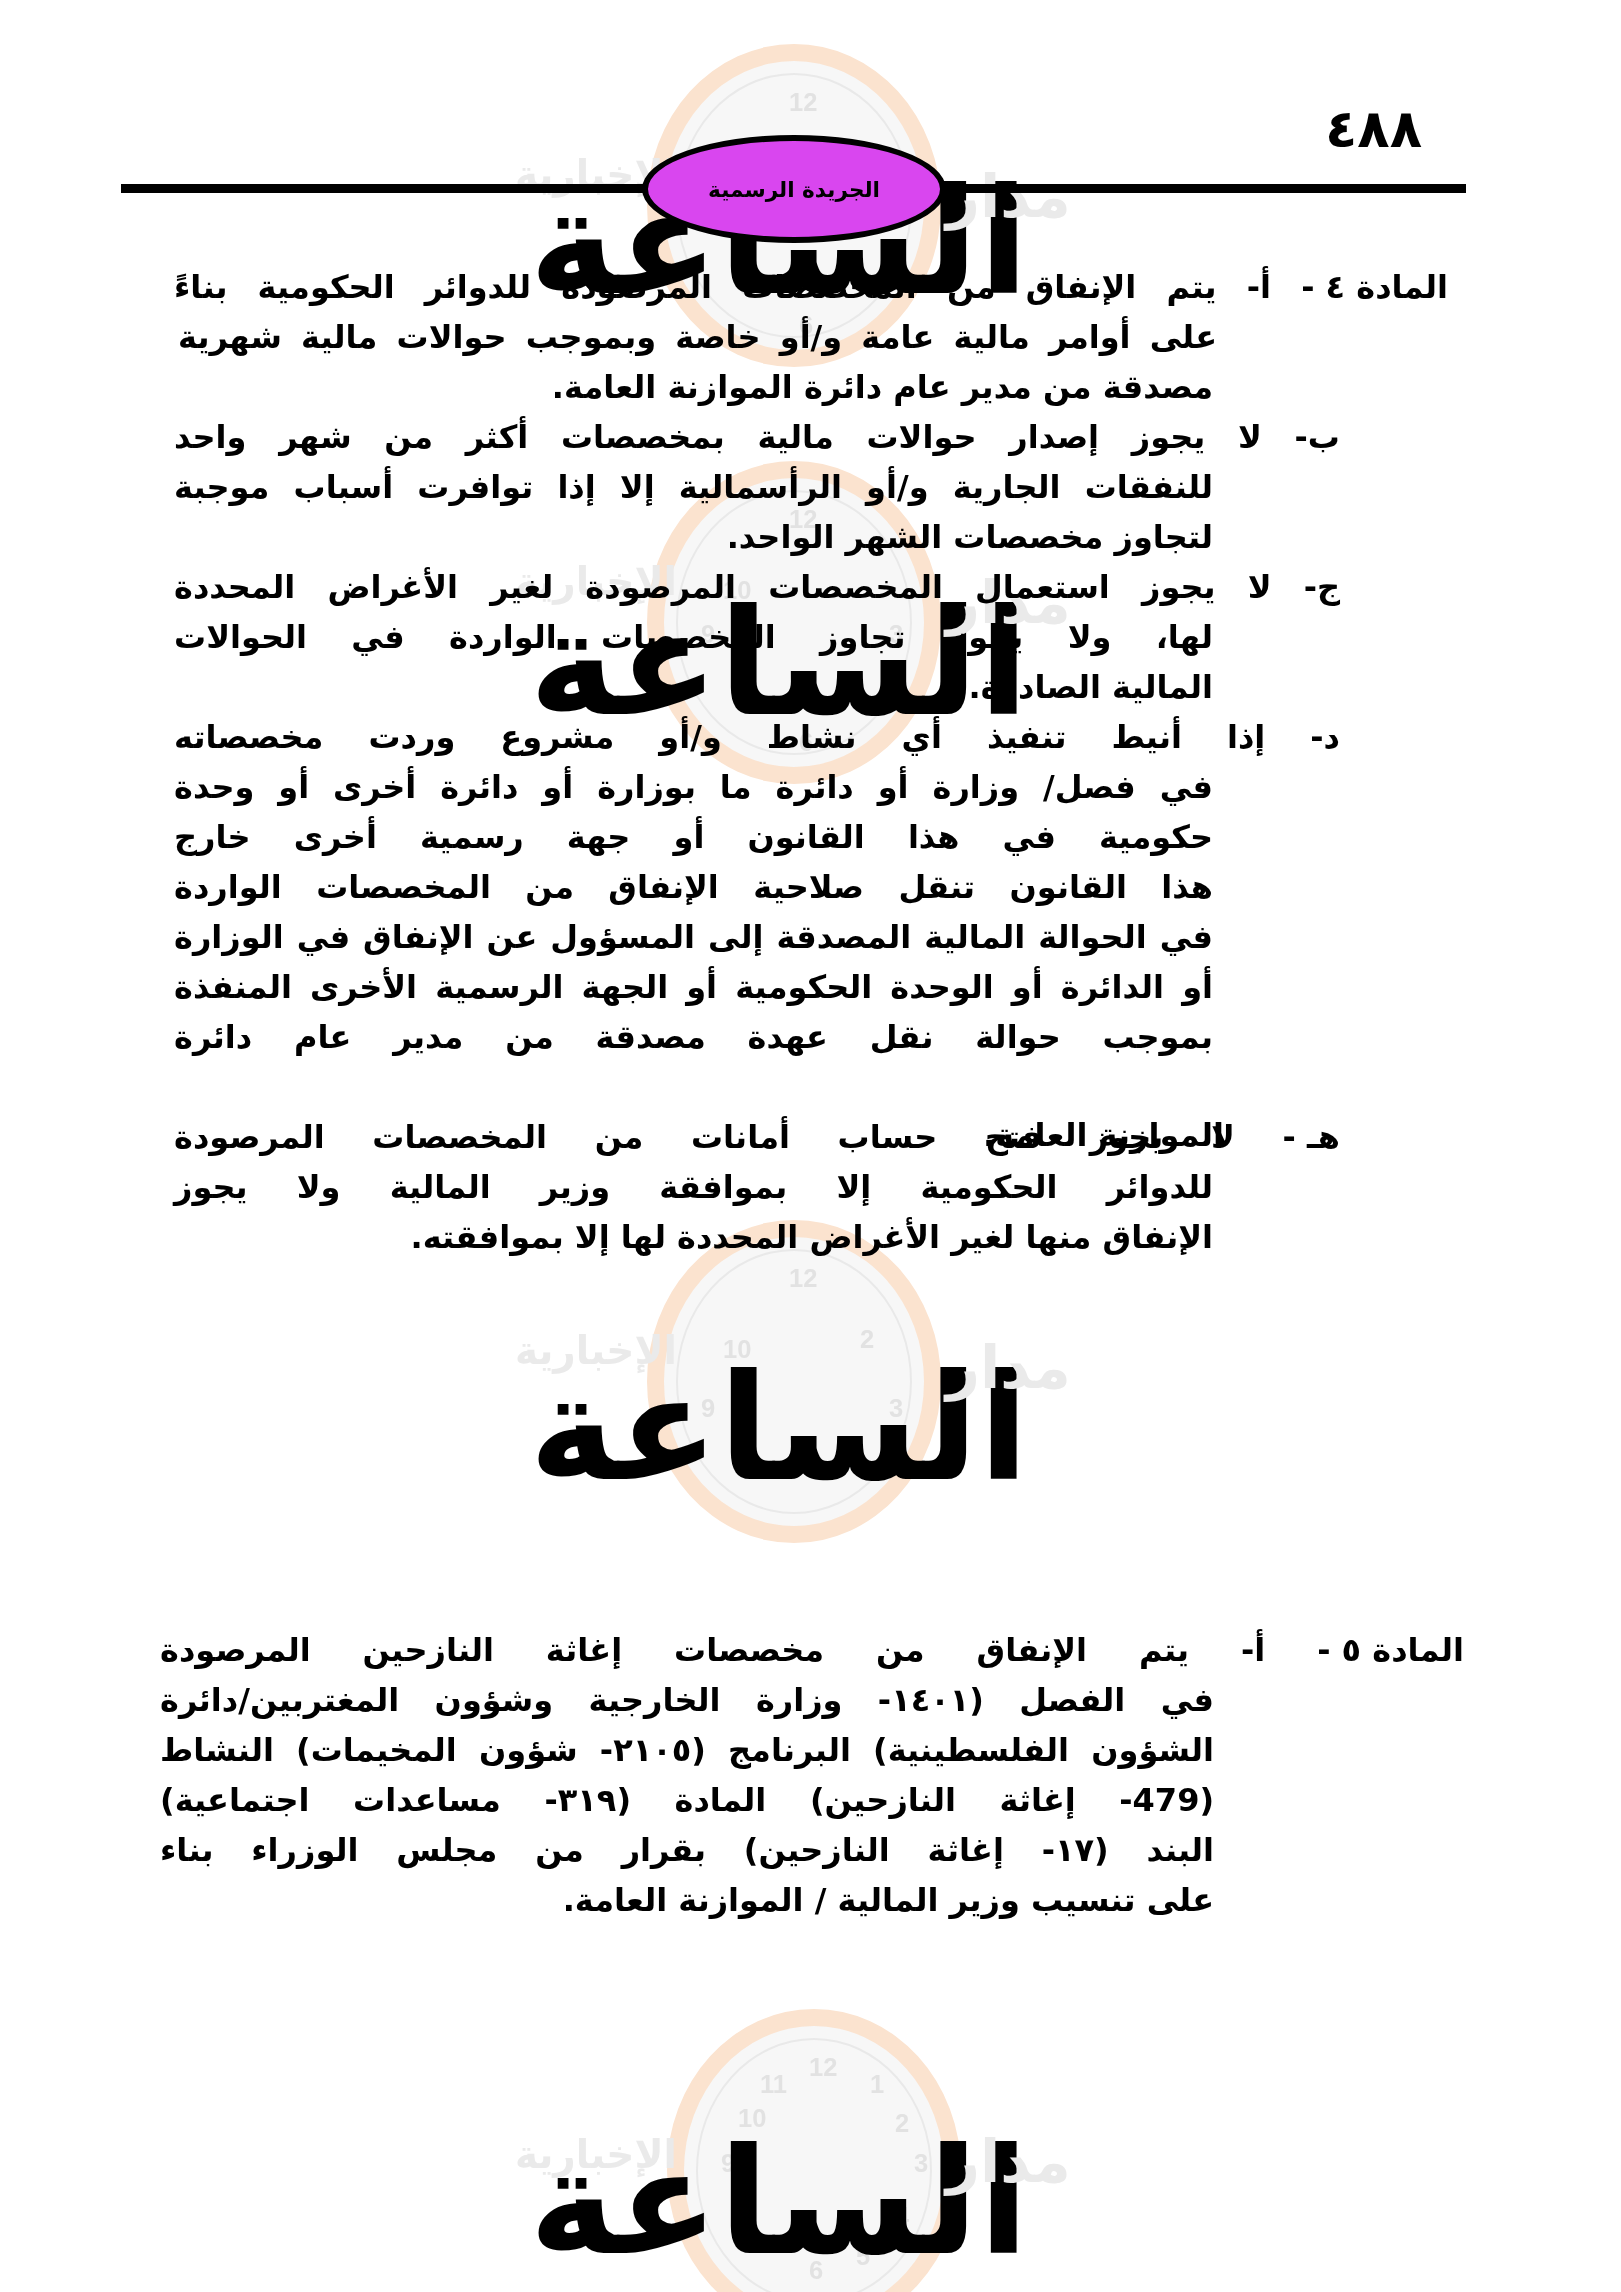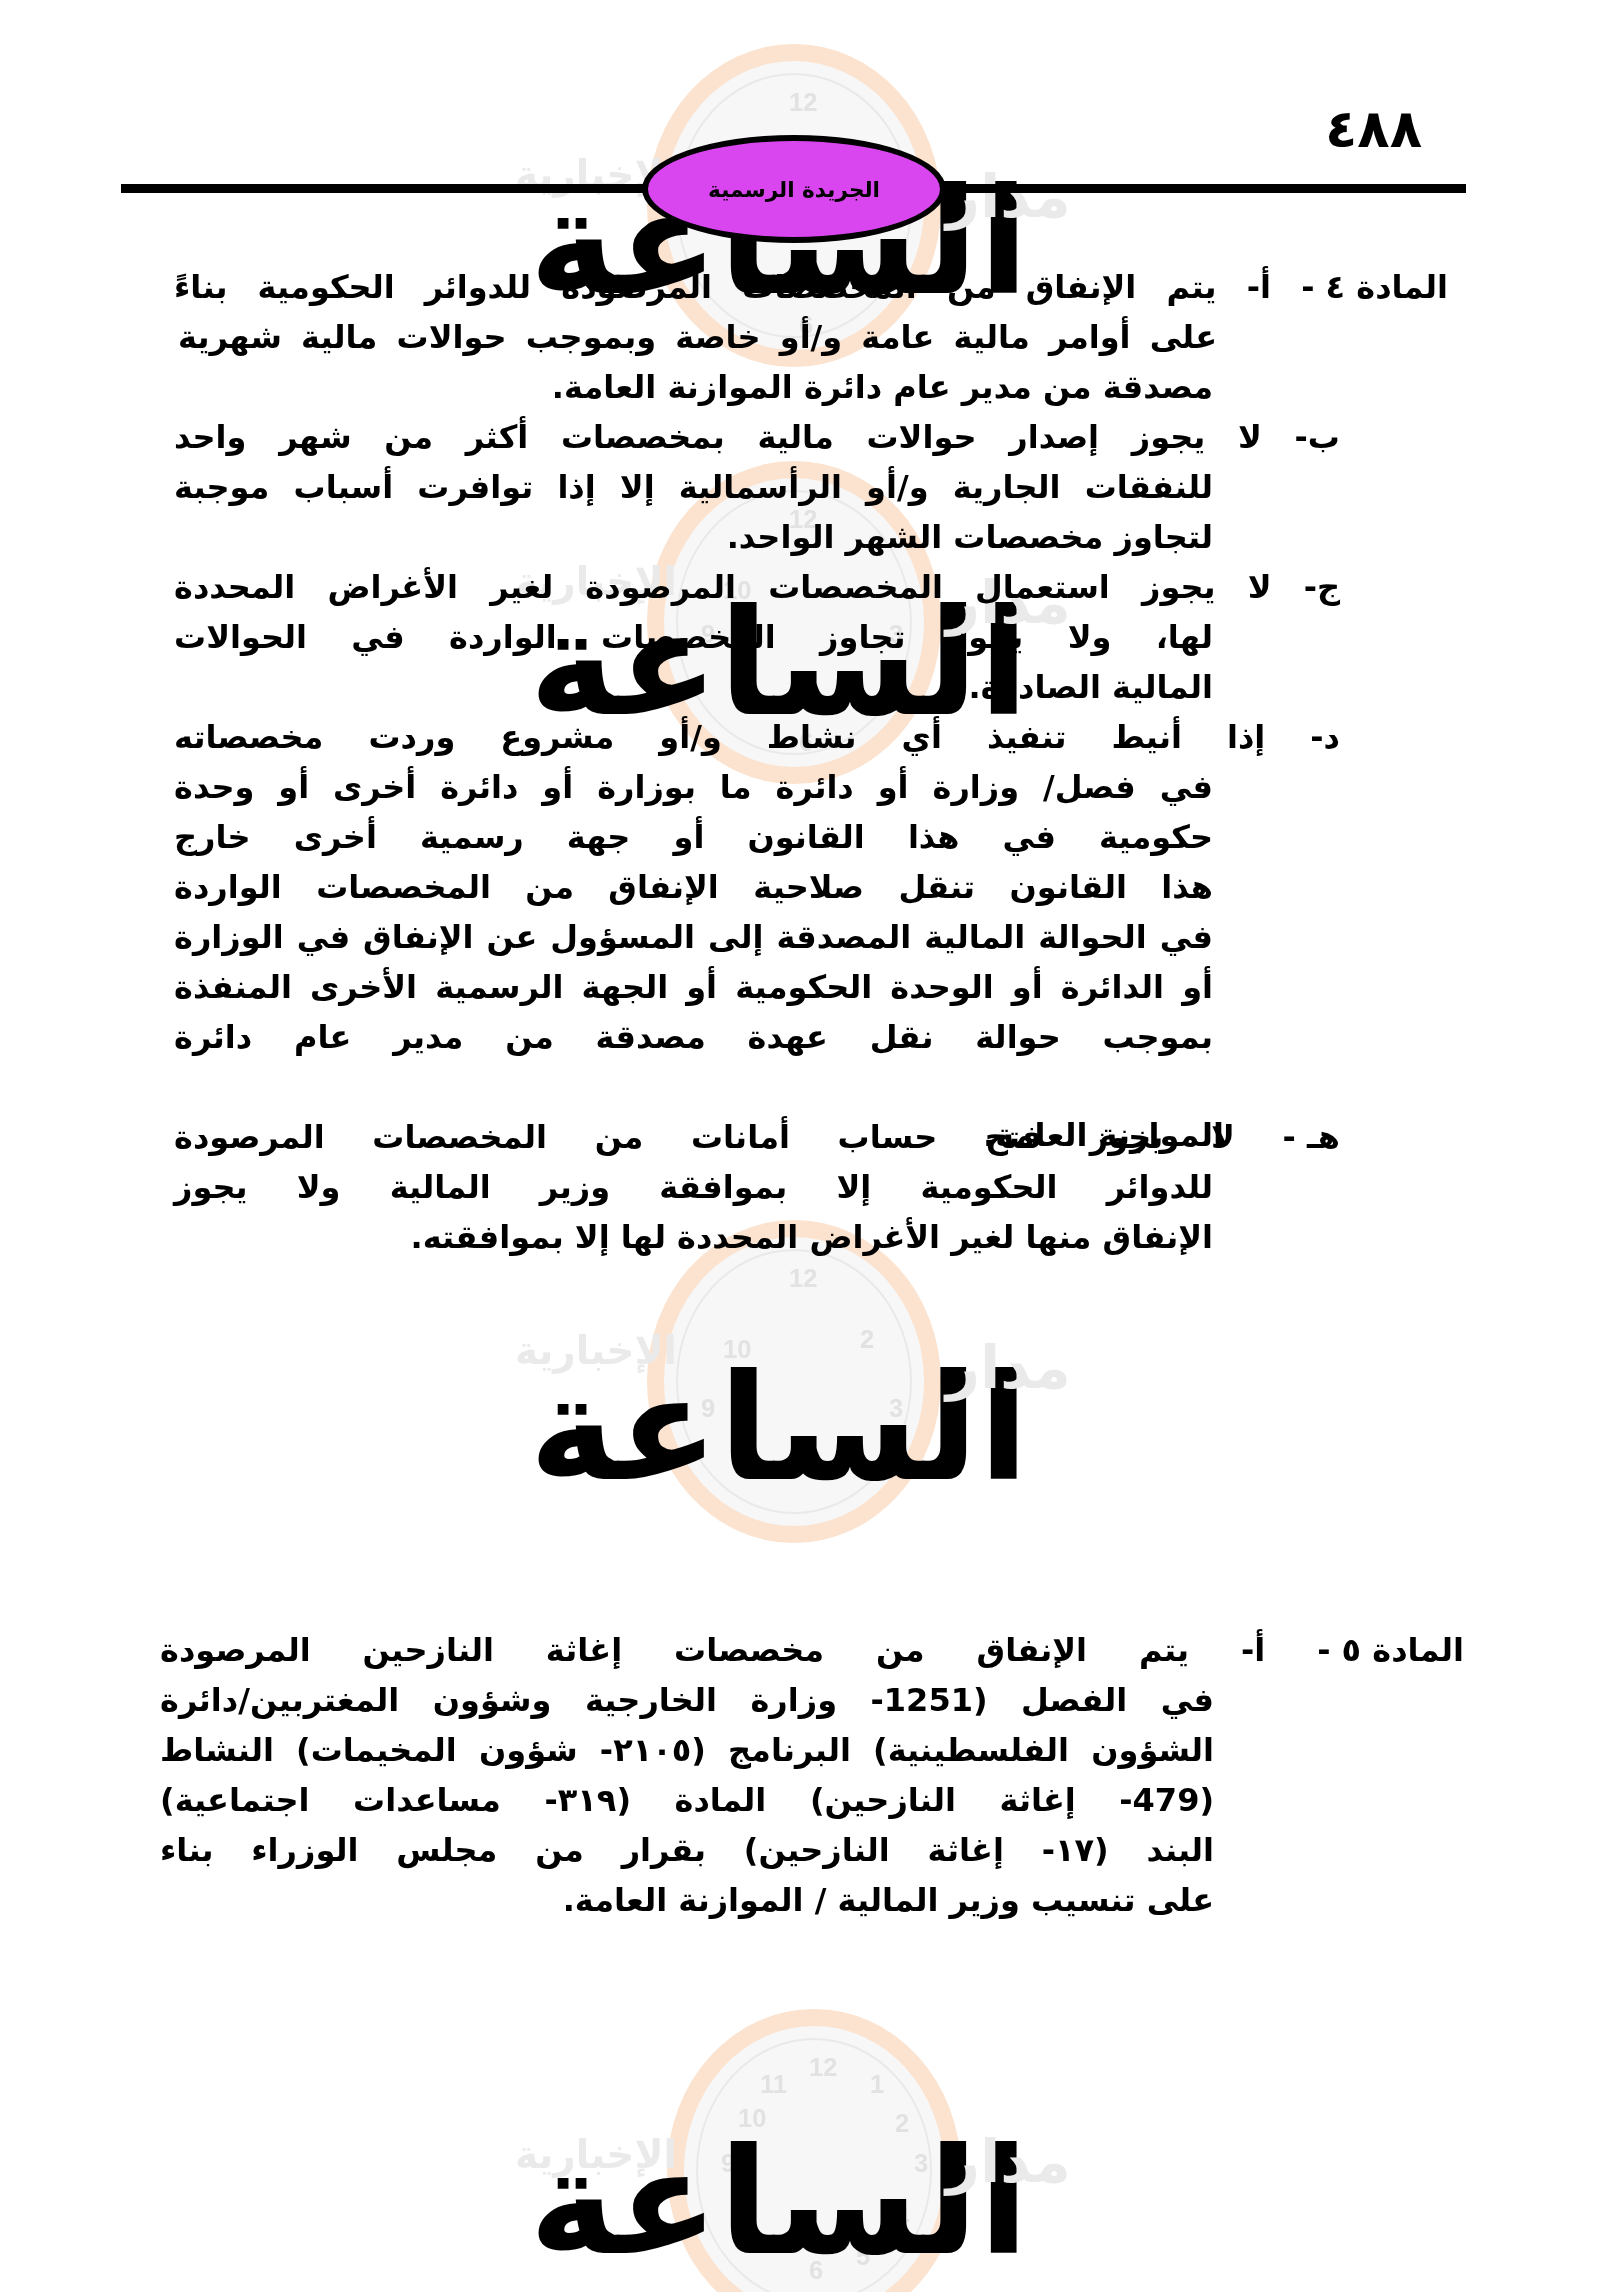--- a/index.html
+++ b/index.html
@@ -175,21 +175,21 @@
     </div>
   </div>
 
   <div class="block article5">
     <div style="position:absolute; right:0; top:0; width:1304px;">
       <span class="line" style="width:1304px;">
         <span class="label">المادة ٥ -</span>
         <span class="label">أ-</span>
         <span>يتم الإنفاق من مخصصات إغاثة النازحين المرصودة</span>
       </span>
-      <span class="line" style="width:1054px; position:absolute; left:0; top:50px;">في الفصل (1251- وزارة الخارجية وشؤون المغتربين/دائرة</span>
+      <span class="line" style="width:1054px; position:absolute; left:0; top:50px;">في الفصل (١٤٠١- وزارة الخارجية وشؤون المغتربين/دائرة</span>
       <span class="line" style="width:1054px; position:absolute; left:0; top:100px;">الشؤون الفلسطينية) البرنامج (٢١٠٥- شؤون المخيمات) النشاط</span>
       <span class="line" style="width:1054px; position:absolute; left:0; top:150px;">(479- إغاثة النازحين) المادة (٣١٩- مساعدات اجتماعية)</span>
       <span class="line" style="width:1054px; position:absolute; left:0; top:200px;">البند (١٧- إغاثة النازحين) بقرار من مجلس الوزراء بناء</span>
       <span style="position:absolute; right:250px; top:250px; white-space:nowrap;">على تنسيب وزير المالية / الموازنة العامة.</span>
     </div>
   </div>
 
 </div>
 
 

